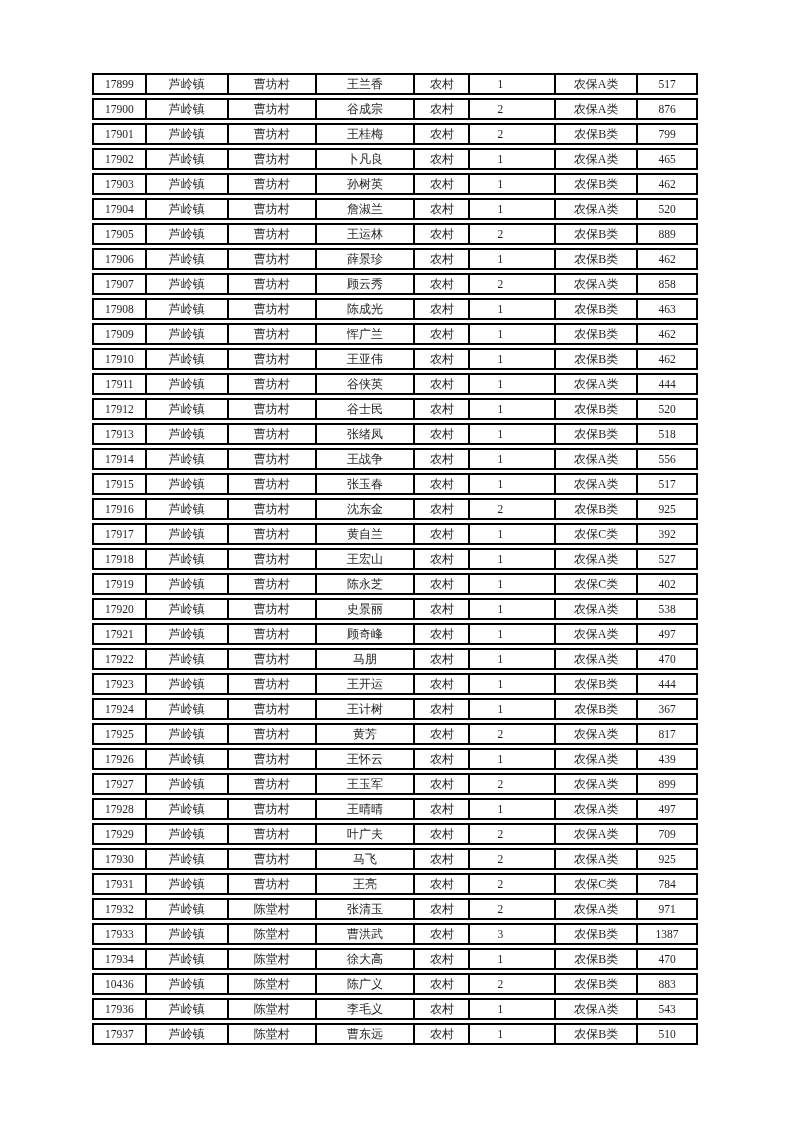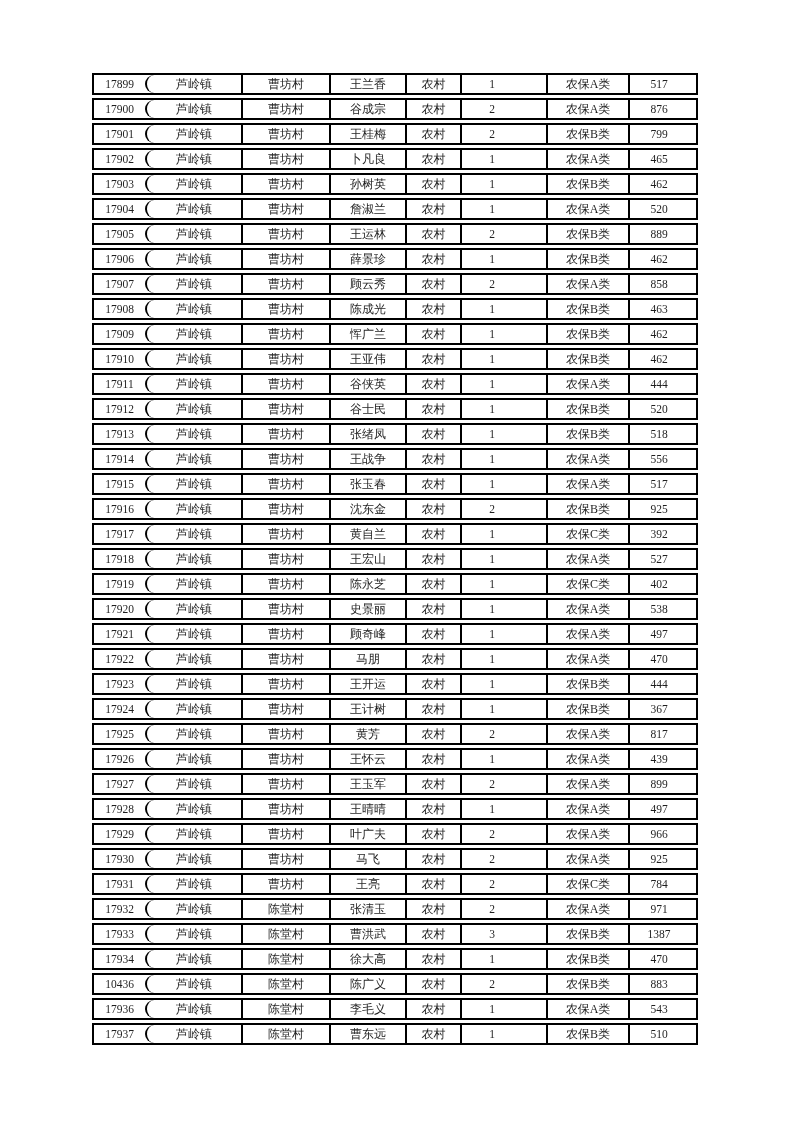--- a/index.html
+++ b/index.html
@@ -44,23 +44,23 @@
     justify-content: center;
     font-size: 12px;
     line-height: 18px;
     color: #1f1f1f;
     border-left: 2px solid #000000;
     overflow: hidden;
     white-space: nowrap;
   }
   .cell:first-child { border-left: none; }
   .c0 { width: 51px; font-size: 11.5px; }
-  .c1 { width: 96px; border-radius: 9px; }
+  .c1 { width: 82px; }
   .c2 { width: 88px; }
-  .c3 { width: 76px; }
+  .c3 { width: 99px; }
   .c4 { width: 55px; }
   .c5 { width: 62px; font-size: 11.5px; }
   .c6 { width: 82px; margin-left: 24px; }
   .c7 { width: 60px; font-size: 11.5px; }
 </style>
 </head>
 <body>
 
 <div class="page">
   <div class="records-table" id="records-table">
@@ -365,21 +365,21 @@
         <span class="cell c7">497</span>
       </div>
       <div class="row">
         <span class="cell c0">17929</span>
         <span class="cell c1">芦岭镇</span>
         <span class="cell c2">曹坊村</span>
         <span class="cell c3">叶广夫</span>
         <span class="cell c4">农村</span>
         <span class="cell c5">2</span>
         <span class="cell c6">农保A类</span>
-        <span class="cell c7">966</span>
+        <span class="cell c7">709</span>
       </div>
       <div class="row">
         <span class="cell c0">17930</span>
         <span class="cell c1">芦岭镇</span>
         <span class="cell c2">曹坊村</span>
         <span class="cell c3">马飞</span>
         <span class="cell c4">农村</span>
         <span class="cell c5">2</span>
         <span class="cell c6">农保A类</span>
         <span class="cell c7">925</span>

